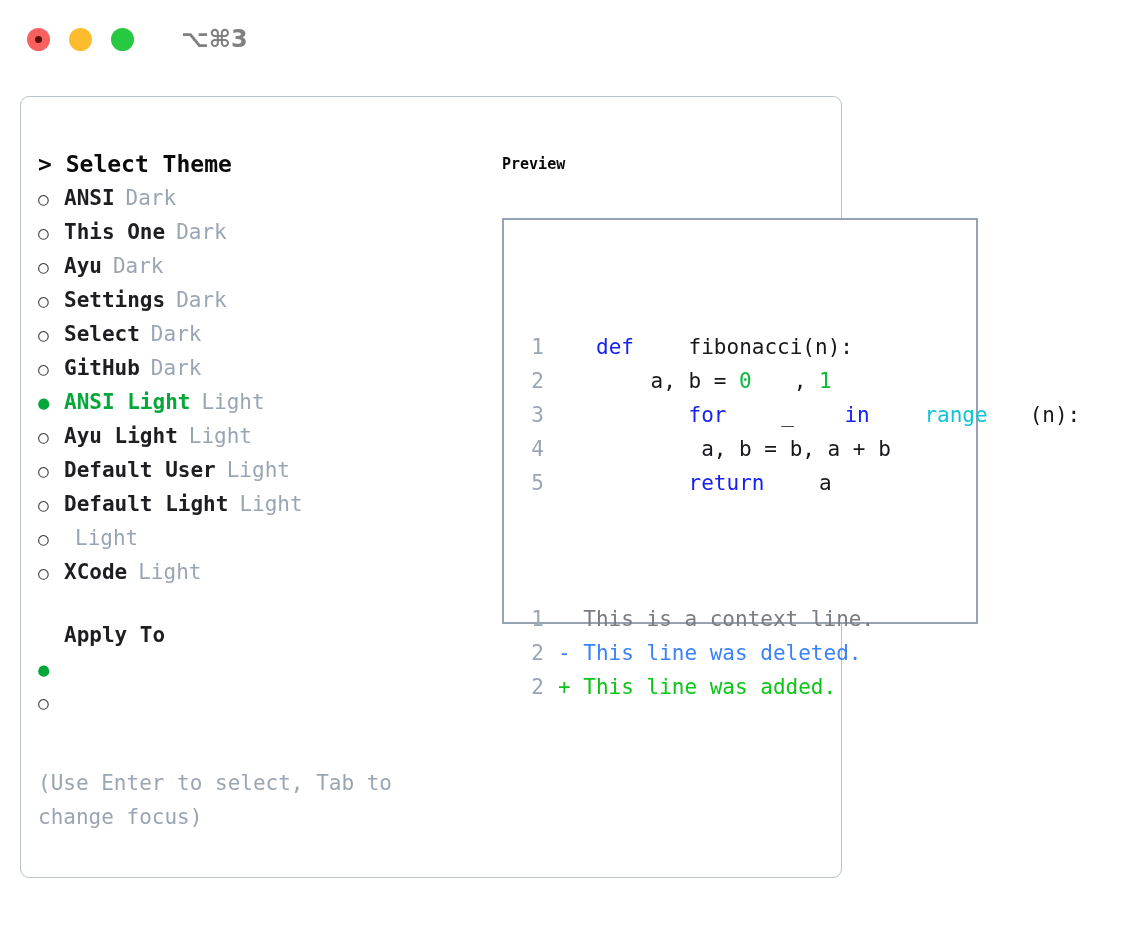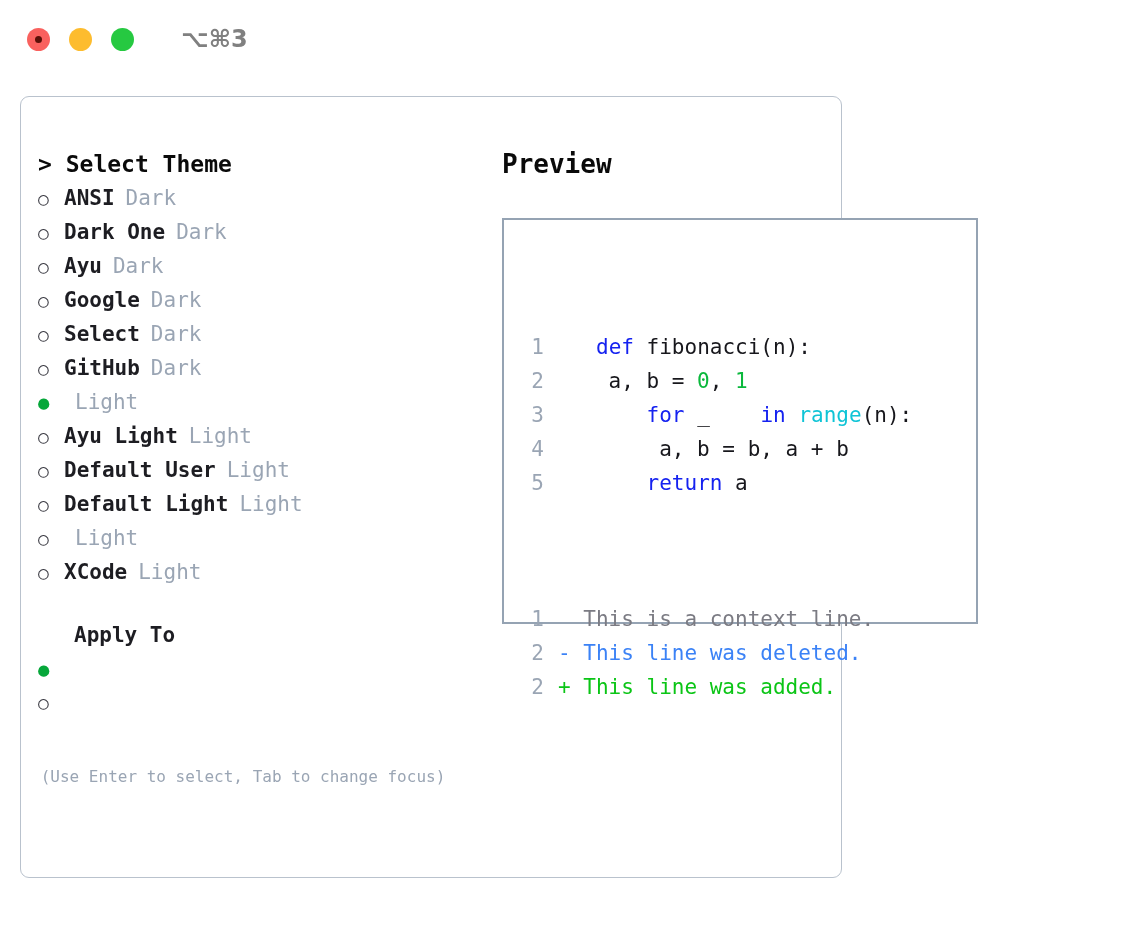--- a/index.html
+++ b/index.html
@@ -132,45 +132,44 @@
     color: #9aa5b4;
     font-weight: 400;
     margin-left: 11px;
   }
 
   .apply-title {
     font-size: 21px;
     color: #1d1d22;
     font-weight: 600;
     line-height: 34px;
-    margin-left: 36px;
+    margin-left: 26px;
     white-space: pre;
   }
 
   .spacer-apply { height: 29px; }
   .spacer-hint  { height: 34px; }
 
   .hint {
-    margin-top: 6px;
-    font-size: 16px;
+    margin-top: 12px;
+    font-size: 21px;
     color: #9aa5b4;
     line-height: 34px;
     width: 410px;
-    text-align: center;
   }
 
   
   .right-col {
     position: absolute;
     left: 481px;
     top: 50px;
     width: 490px;
   }
   .preview-title {
-    font-size: 26px;
+    font-size: 15px;
     font-weight: 700;
     color: #0a0a0a;
     line-height: 34px;
     white-space: pre;
   }
 
   .preview-box {
     margin-top: 37px;
     width: 476px;
     height: 406px;
@@ -194,21 +193,21 @@
     flex: 0 0 26px;
     text-align: right;
     color: #9aa5b4;
     margin-right: 14px;
   }
   .code-text { white-space: pre; }
 
   .tok-kw   { color: #1522f0; margin-left: 38px; }
   .tok-fn   { color: #0fc4d6; }
   .tok-num  { color: #0ab83c; }
-  .tok-pl   { color: #17171c; }
+  .tok-pl   { color: #17171c; margin-left: 42px; }
 
   .diff-block { margin-top: 34px; }
   .diff-ctx { color: #7b7b83; }
   .diff-del { color: #3b82f6; }
   .diff-add { color: #0bc516; }
 </style>
 </head>
 <body>
 
 <div class="window">
@@ -222,26 +221,26 @@
     <div class="shortcut">⌥⌘3</div>
   </div>
 
   <div class="panel">
     <div class="panel-inner">
 
       <div class="left-col">
         <div class="section-title">&gt; Select Theme</div>
         <div id="theme-list">
             <div class="opt-row"><span class="bullet">○</span><span class="opt-label">ANSI</span><span class="opt-badge">Dark</span></div>
-            <div class="opt-row"><span class="bullet">○</span><span class="opt-label">Dark One</span><span class="opt-badge">Dark</span></div>
+            <div class="opt-row"><span class="bullet">○</span><span class="opt-label">This One</span><span class="opt-badge">Dark</span></div>
             <div class="opt-row"><span class="bullet">○</span><span class="opt-label">Ayu</span><span class="opt-badge">Dark</span></div>
-            <div class="opt-row"><span class="bullet">○</span><span class="opt-label">Google</span><span class="opt-badge">Dark</span></div>
+            <div class="opt-row"><span class="bullet">○</span><span class="opt-label">Settings</span><span class="opt-badge">Dark</span></div>
             <div class="opt-row"><span class="bullet">○</span><span class="opt-label">Select</span><span class="opt-badge">Dark</span></div>
             <div class="opt-row"><span class="bullet">○</span><span class="opt-label">GitHub</span><span class="opt-badge">Dark</span></div>
-            <div class="opt-row selected"><span class="bullet sel">●</span><span class="opt-badge">Light</span></div>
+            <div class="opt-row selected"><span class="bullet sel">●</span><span class="opt-label">ANSI Light</span><span class="opt-badge">Light</span></div>
             <div class="opt-row"><span class="bullet">○</span><span class="opt-label">Ayu Light</span><span class="opt-badge">Light</span></div>
             <div class="opt-row"><span class="bullet">○</span><span class="opt-label">Default User</span><span class="opt-badge">Light</span></div>
             <div class="opt-row"><span class="bullet">○</span><span class="opt-label">Default Light</span><span class="opt-badge">Light</span></div>
             <div class="opt-row"><span class="bullet">○</span><span class="opt-badge">Light</span></div>
             <div class="opt-row"><span class="bullet">○</span><span class="opt-label">XCode</span><span class="opt-badge">Light</span></div>
           </div>
 
         <div class="spacer-apply"></div>
         <div class="apply-title">Apply To</div>
         <div id="apply-list">

